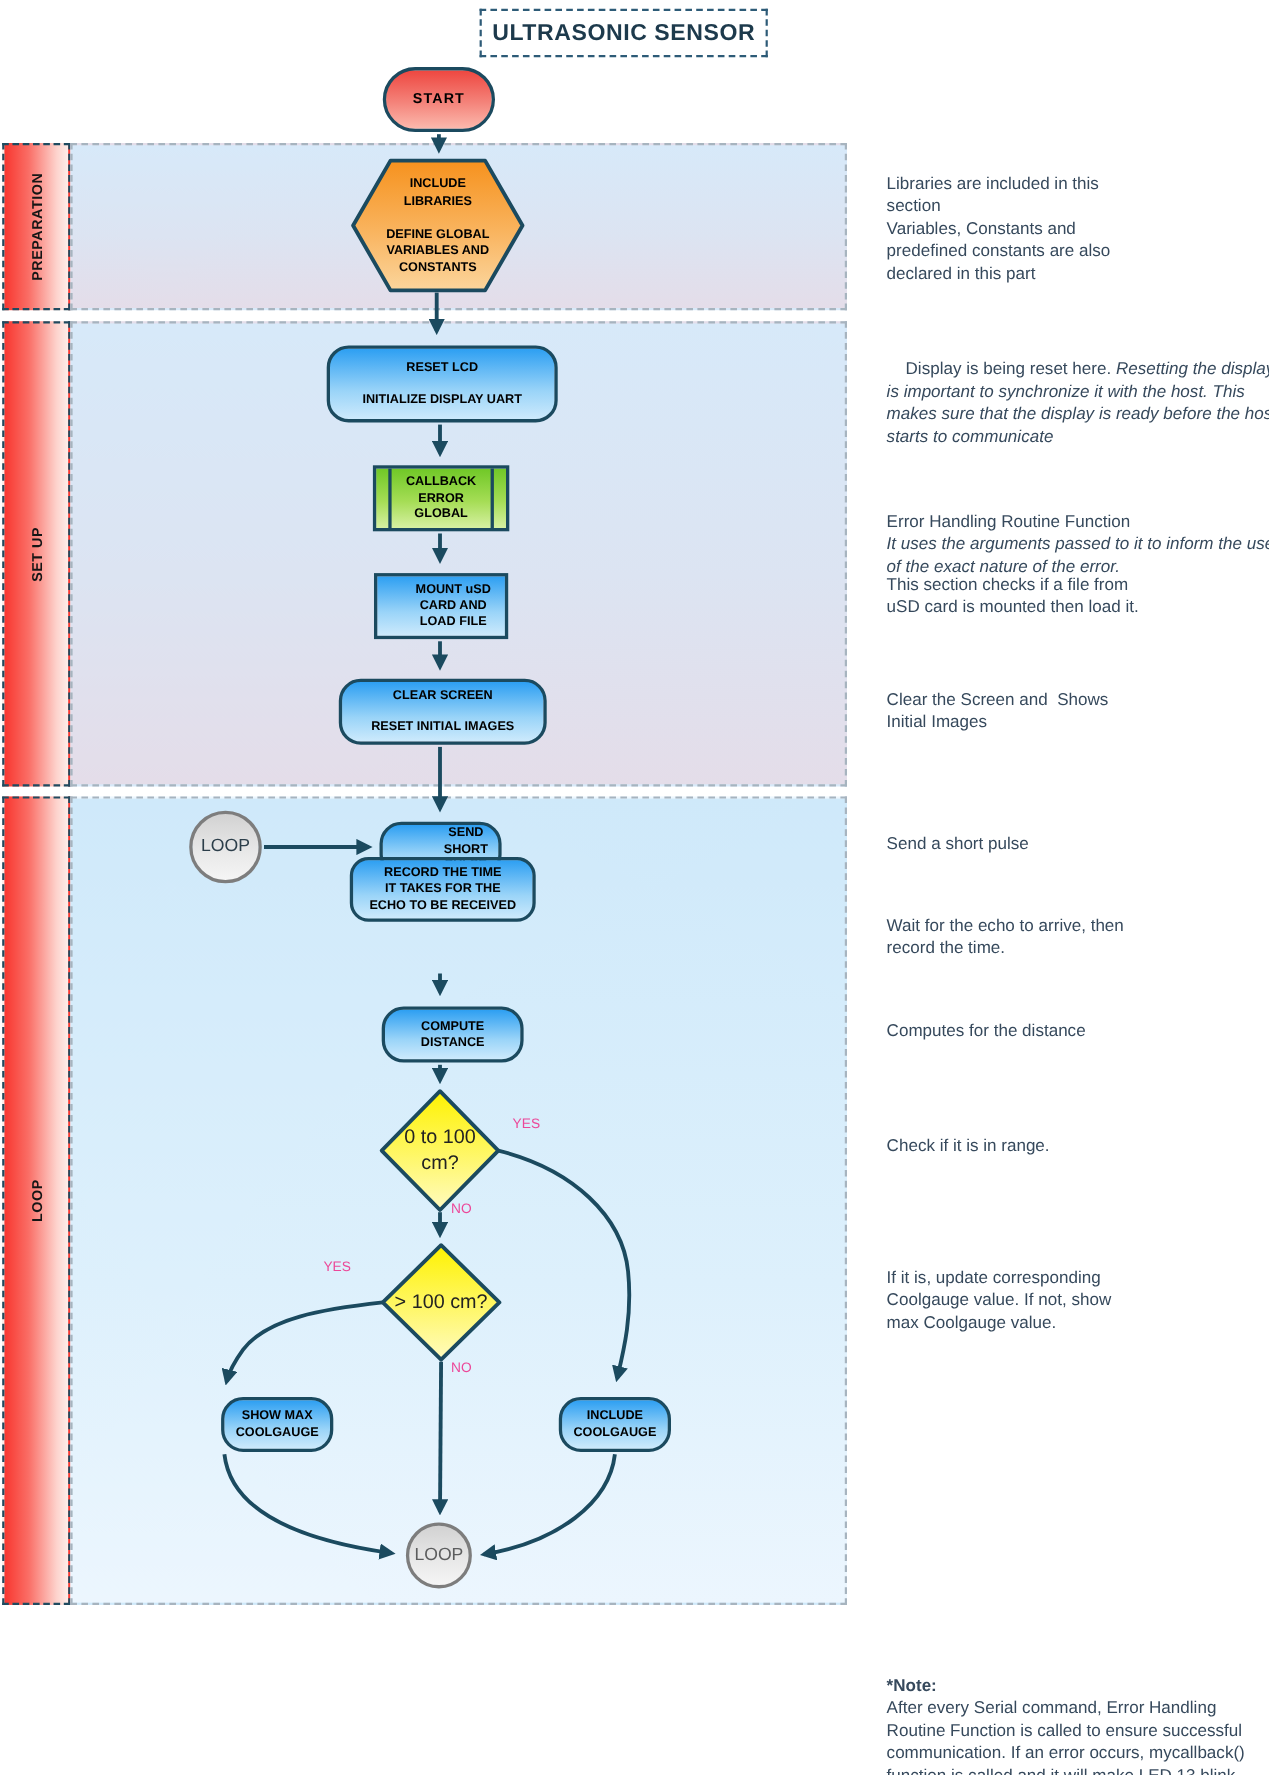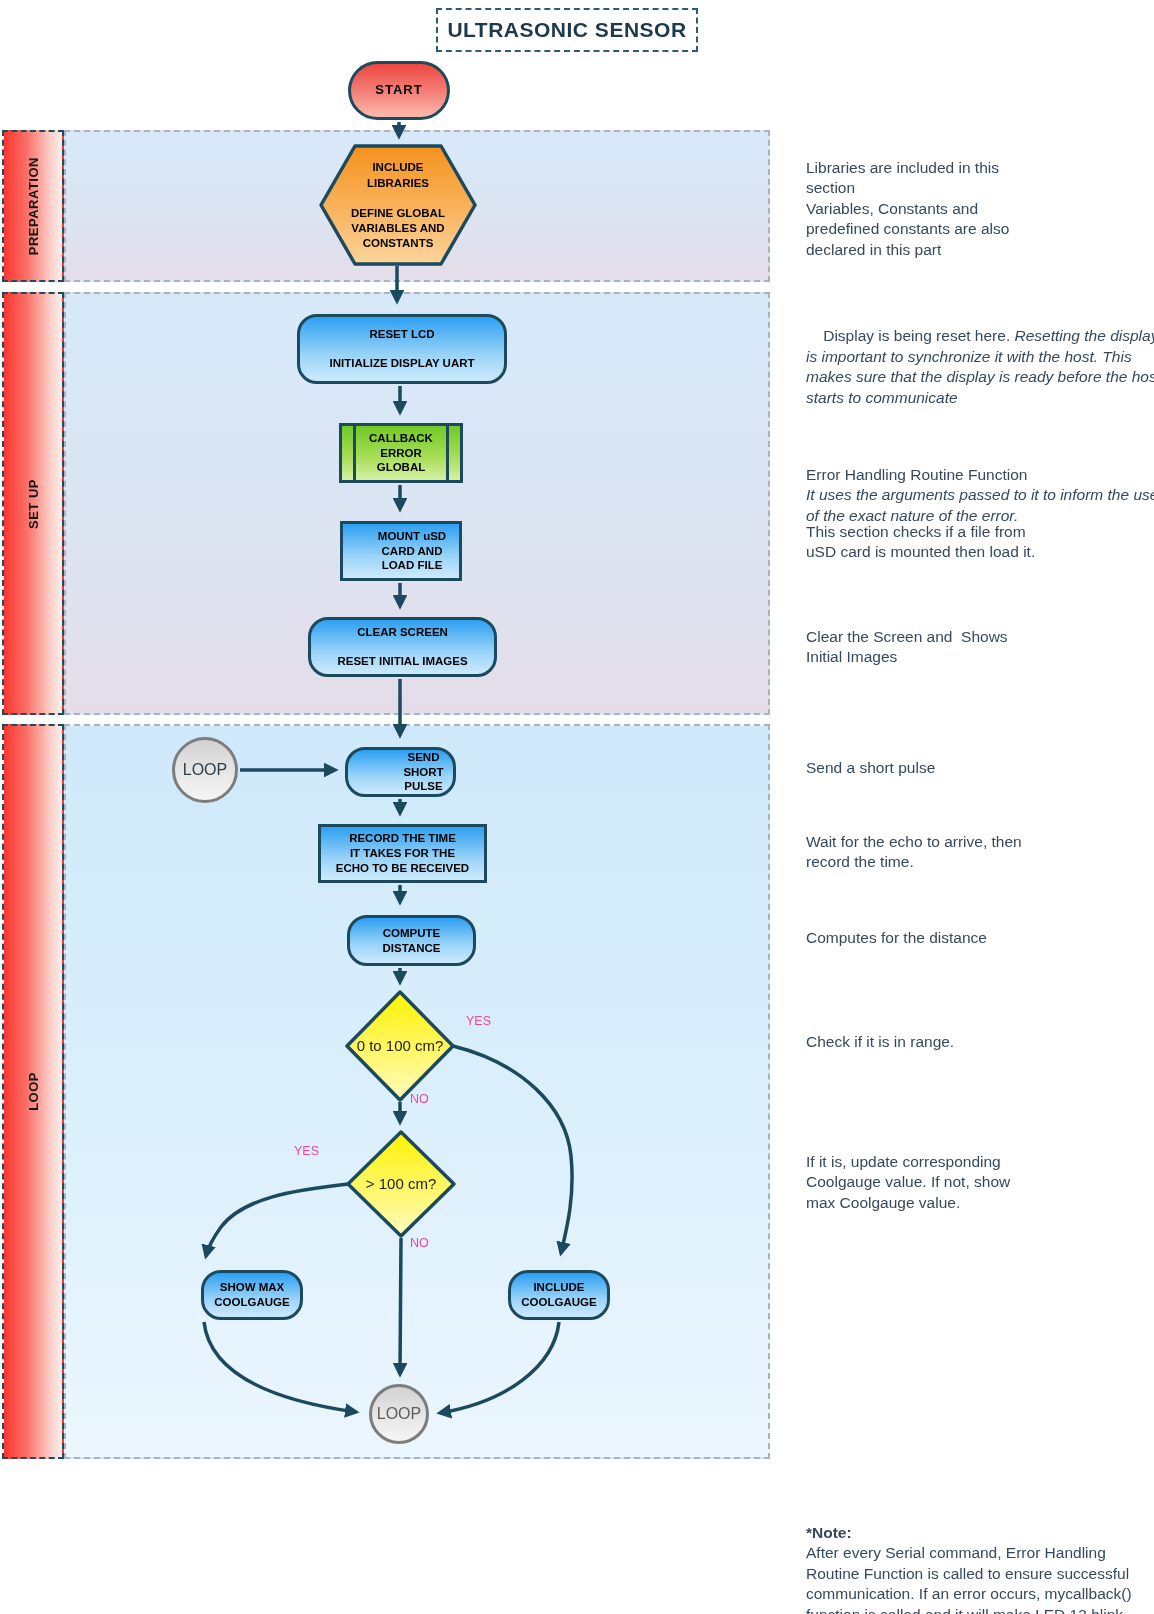--- a/index.html
+++ b/index.html
@@ -32,21 +32,21 @@
   .startshape{background:linear-gradient(180deg,#ee4740 0%,#f4837a 55%,#fbb9ad 100%);
     border-radius:30px;font-size:13px;letter-spacing:1px;border-width:3.5px;}
   .circle{background:linear-gradient(180deg,#d2d2d2 0%,#e9e9e9 60%,#f5f5f5 100%);
     border:3.5px solid #7d7d7d;border-radius:50%;font-weight:400;}
   .subbar{position:absolute;top:0;bottom:0;width:3px;background:#1b4a5f;}
 
   
   .shape-label{position:absolute;display:flex;align-items:center;justify-content:center;
     text-align:center;font-weight:700;font-size:11.5px;line-height:1.32;color:#000;
     white-space:pre-line;pointer-events:none;}
-  .diamond-label{font-weight:400;font-size:15px;color:#222;}
+  .diamond-label{font-weight:400;font-size:18px;color:#222;}
   .branch-label{position:absolute;font-size:12.5px;color:#ec4899;text-align:right;}
 
   
   .ann{position:absolute;left:806px;width:360px;font-size:15.5px;line-height:1.32;
     color:#36495c;white-space:pre-wrap;}
   .ann .it{font-style:italic;}
   .ann .blk{display:block;}
   .note-title{font-weight:700;}
 
   svg.overlay{position:absolute;left:0;top:0;pointer-events:none;}
@@ -140,21 +140,21 @@
 
   <div class="node blue rounded" style="left:308px;top:617px;width:189px;height:60px;">CLEAR SCREEN
 
 RESET INITIAL IMAGES</div>
 
   <div class="node circle" style="left:172px;top:737px;width:66px;height:66px;font-size:16px;color:#2c3e4a;">LOOP</div>
 
   <div class="node blue rounded" style="left:345px;top:747px;width:111px;height:50px;padding-left:46px;">SEND SHORT
 PULSE</div>
 
-  <div class="node blue" style="left:318px;top:824px;width:169px;height:59px;">RECORD THE TIME
+  <div class="node blue" style="left:318px;top:779px;width:169px;height:59px;border-radius:17px;">RECORD THE TIME
 IT TAKES FOR THE
 ECHO TO BE RECEIVED</div>
 
   <div class="node blue rounded" style="left:347px;top:915px;width:129px;height:51px;">COMPUTE
 DISTANCE</div>
 
   <div class="shape-label diamond-label" style="left:348px;top:1030px;width:104px;height:32px;">0 to 100 cm?</div>
   <div class="shape-label diamond-label" style="left:349px;top:1168px;width:104px;height:32px;">&gt; 100 cm?</div>
 
   <div class="branch-label" style="left:466px;top:1014px;">YES</div>

